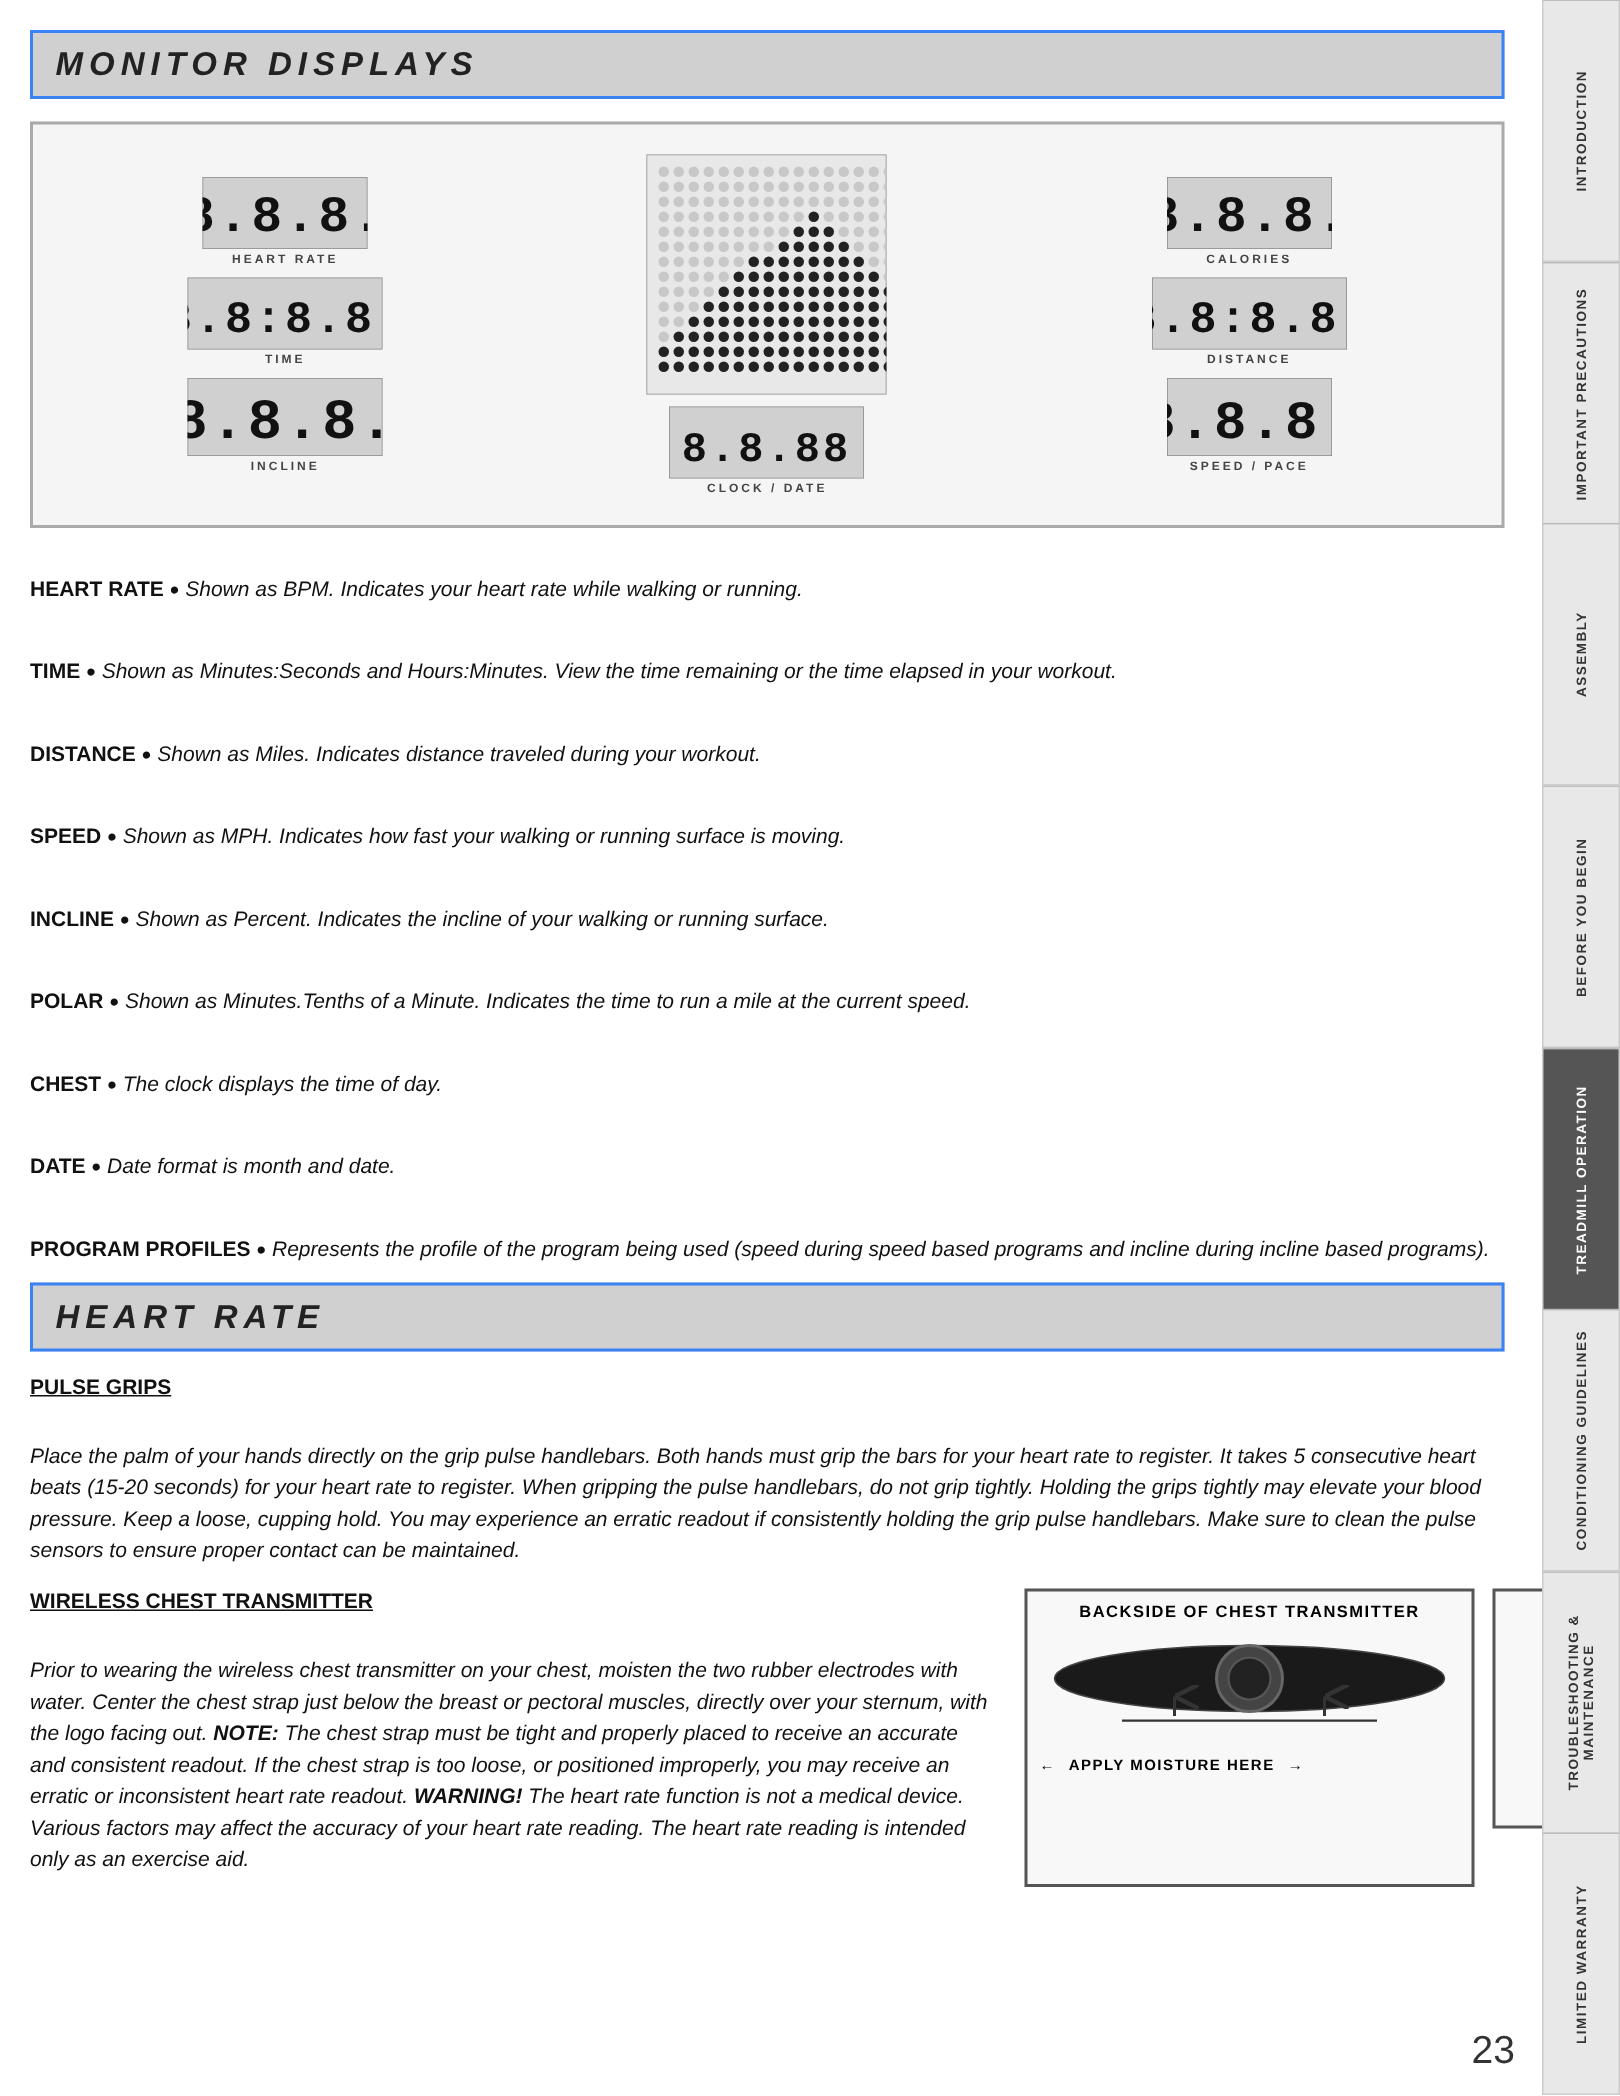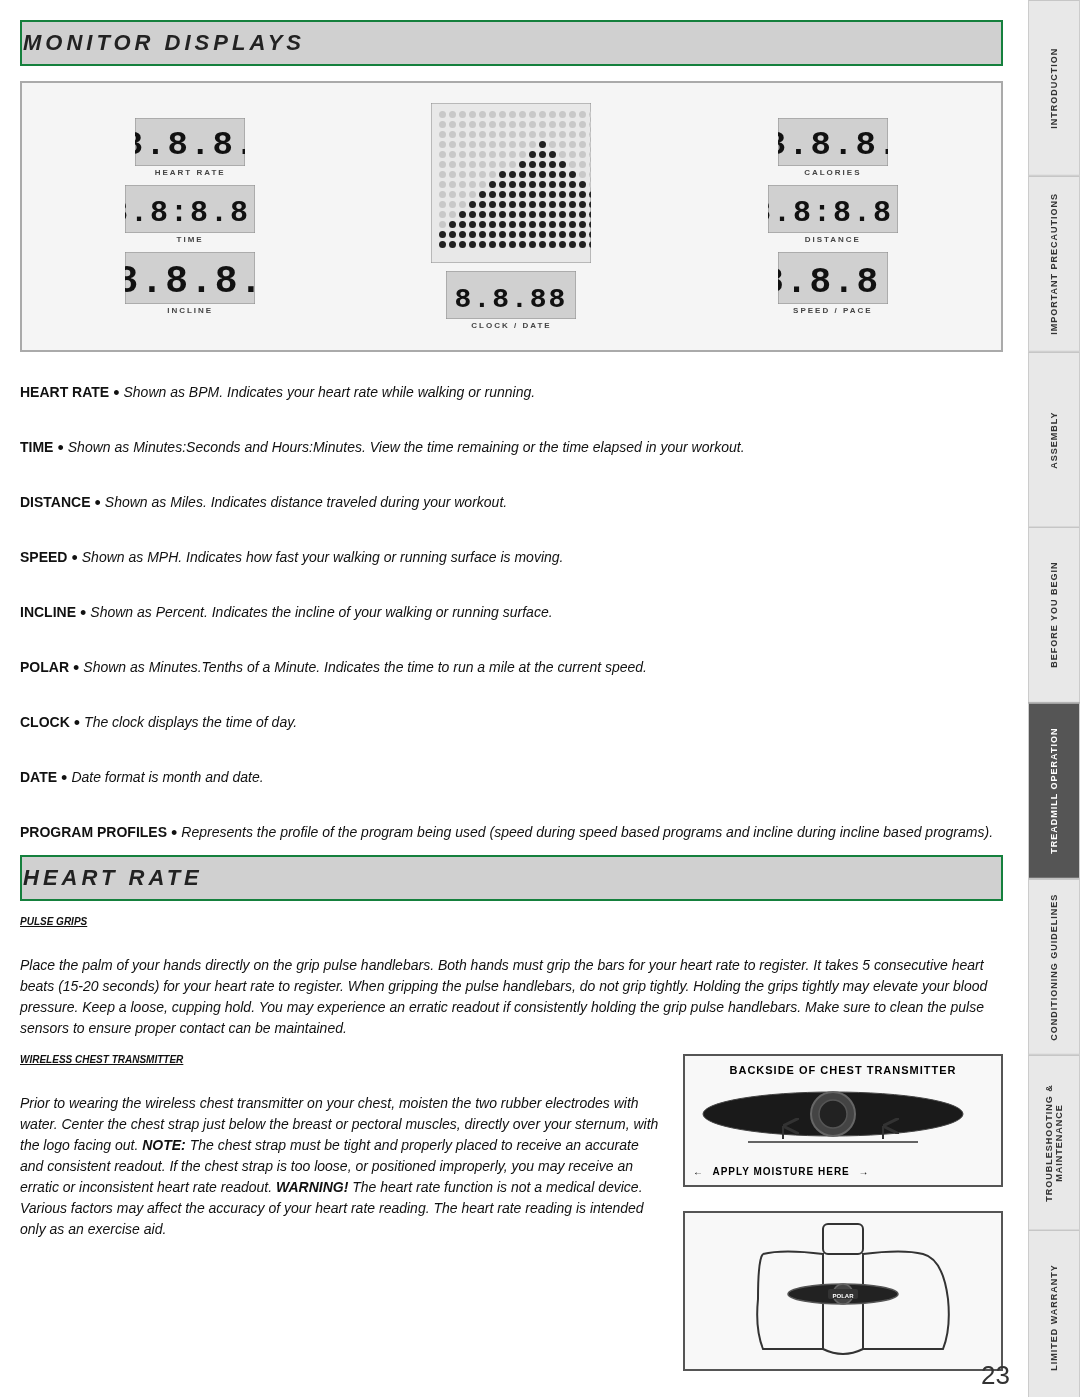--- a/index.html
+++ b/index.html
@@ -49,22 +49,22 @@
 
     
     .main-content {
       margin-right: 52px;
       padding: 20px 25px 20px 20px;
     }
 
     
     .section-header {
       background: #d0d0d0;
-      border: 2px solid #15803d;
-      padding: 8px 1px;
+      border: 2px solid #3b82f6;
+      padding: 8px 15px;
       margin-bottom: 15px;
     }
     .section-header h2 {
       font-size: 22px;
       font-weight: bold;
       font-style: italic;
       letter-spacing: 4px;
       color: #222;
       text-transform: uppercase;
     }
@@ -122,44 +122,43 @@
       font-size: 18px;
       vertical-align: middle;
     }
 
     
     .heart-rate-section {
       margin-top: 5px;
     }
 
     .sub-heading {
-      font-size: 10px;
+      font-size: 14px;
       font-weight: bold;
-      font-style: italic;
       margin-bottom: 8px;
       text-decoration: underline;
       color: #111;
     }
 
     .sub-section {
       margin-bottom: 15px;
     }
 
     .two-col {
       display: flex;
       gap: 20px;
     }
     .two-col .left-col {
       flex: 1;
     }
     .two-col .right-col {
       width: 320px;
       display: flex;
-      flex-direction: column;
-      gap: 24px;
+      flex-direction: row;
+      gap: 12px;
     }
 
     
     .chest-diagram {
       border: 2px solid #555;
       padding: 8px;
       background: #f8f8f8;
     }
     .chest-diagram-title {
       font-size: 11px;
@@ -537,21 +536,21 @@
     <p class="body-text">
       <strong>SPEED</strong><span class="bullet-point">•</span><em>Shown as MPH. Indicates how fast your walking or running surface is moving.</em>
     </p>
     <p class="body-text">
       <strong>INCLINE</strong><span class="bullet-point">•</span><em>Shown as Percent. Indicates the incline of your walking or running surface.</em>
     </p>
     <p class="body-text">
       <strong>POLAR</strong><span class="bullet-point">•</span><em>Shown as Minutes.Tenths of a Minute. Indicates the time to run a mile at the current speed.</em>
     </p>
     <p class="body-text">
-      <strong>CLOCK</strong><span class="bullet-point">•</span><em>The clock displays the time of day.</em>
+      <strong>CHEST</strong><span class="bullet-point">•</span><em>The clock displays the time of day.</em>
     </p>
     <p class="body-text">
       <strong>DATE</strong><span class="bullet-point">•</span><em>Date format is month and date.</em>
     </p>
     <p class="body-text">
       <strong>PROGRAM PROFILES</strong><span class="bullet-point">•</span><em>Represents the profile of the program being used (speed during speed based programs and incline during incline based programs).</em>
     </p>
   </div>
 
   <div class="heart-rate-section">

